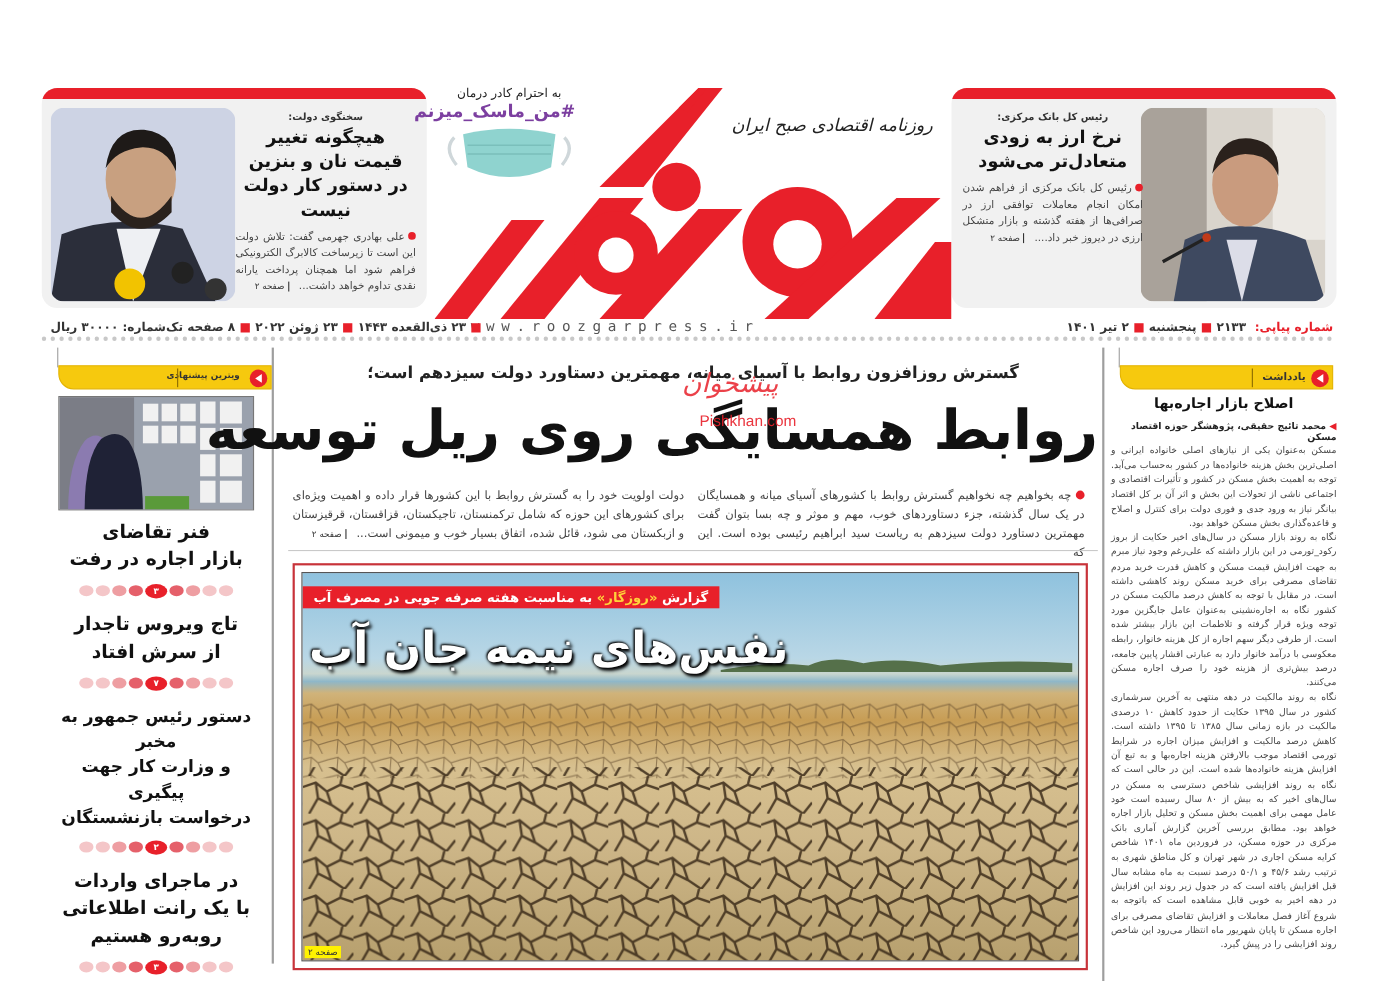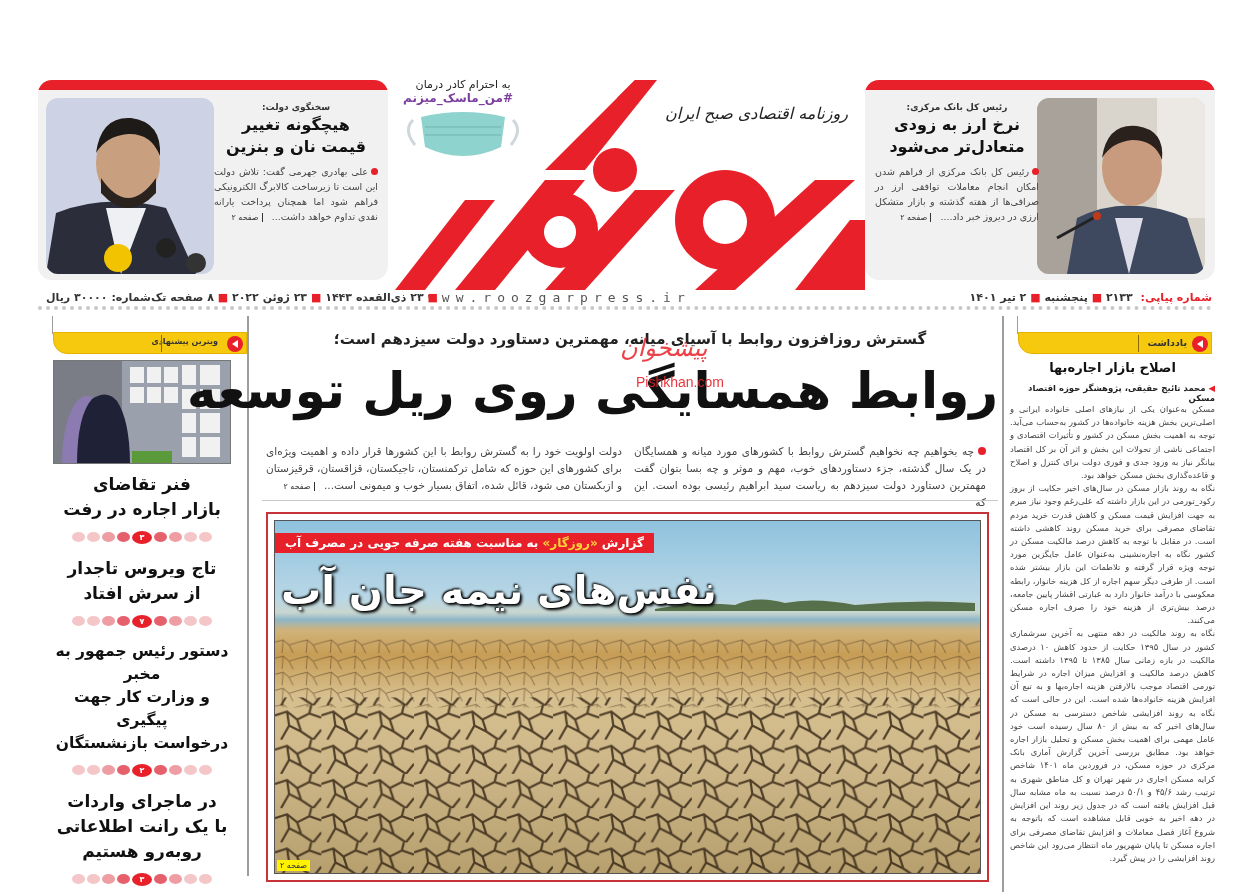--- a/index.html
+++ b/index.html
@@ -17,21 +17,21 @@
   .head-m { font-size: 16px; font-weight: bold; line-height: 22px; color: #111; }
   .lead-s { font-size: 9.5px; color: #444; line-height: 15px; text-align: justify; margin-top: 6px; padding: 0 2px; }
   .lead-s .dot { display:inline-block; width:7px; height:7px; background:#e8202a; border-radius:50%; margin-left:3px; }
   .pageref { font-size: 8px; color: #333; border-right: 1px solid #333; padding-right: 3px; margin-right: 6px; }
 
   
   .portrait { width: 100%; height: 100%; position: relative; }
 
   
   .mask-text1 { font-size: 11px; font-weight: normal; color: #222; text-align: center; }
-  .mask-text2 { font-size: 12px; font-weight: bold; color: #7c3fa0; text-align: left; }
+  .mask-text2 { font-size: 16px; font-weight: bold; color: #7c3fa0; text-align: center; }
   .tagline { font-family: "DejaVu Serif", serif; font-size: 16px; font-style: italic; color: #222; }
 
   
   .dateline { position: absolute; top: 288px; left: 38px; right: 38px; height: 22px; border-bottom: 4px dotted #c8c8c8; }
   .dl-right { position: absolute; right: 0; top: 3px; font-size: 11px; font-weight: bold; color: #333; white-space: nowrap; }
   .dl-right .lbl { color: #e8202a; margin-left: 4px; }
   .dl-center { position: absolute; left: 390px; top: 2px; font-family: "DejaVu Sans Mono", monospace; font-size: 13px; color: #555; letter-spacing: 6px; direction: ltr; }
   .dl-left { position: absolute; left: 8px; top: 3px; font-size: 11px; font-weight: bold; color: #333; white-space: nowrap; }
   .reddot { color: #e8202a; }
 
@@ -112,20 +112,21 @@
       <path d="M55 80 Q82 120 110 80 L110 95 Q82 125 55 95Z" fill="#2a221d"></path>
       <circle cx="72" cy="160" r="14" fill="#f2c300"></circle>
       <circle cx="120" cy="150" r="10" fill="#222"></circle>
       <circle cx="150" cy="165" r="10" fill="#333"></circle>
     </svg>
   </div>
   <div class="text" style="right:8px;">
     <div class="kicker-s">سخنگوی دولت:</div>
     <div class="head-m">هیچگونه تغییر</div>
     <div class="head-m">قیمت نان و بنزین</div>
+    <div class="head-m">در دستور کار دولت نیست</div>
     <div class="lead-s"><span class="dot"></span><span>علی بهادری جهرمی گفت: تلاش دولت این است تا زیرساخت کالابرگ الکترونیکی فراهم شود اما همچنان پرداخت یارانه نقدی تداوم خواهد داشت...</span> <span class="pageref">صفحه ۲</span></div>
   </div>
 </div>
 
 <div class="abs" style="left:395px; top:70px; width:470px; height:220px;">
   <svg class="abs" style="left:0; top:0;" width="470" height="220" viewBox="0 0 470 220">
     <g fill="#e8202a">
 
       <polygon points="240,10 262,10 190,100 150,100"></polygon>
       <polygon points="222,28 240,10 248,10 230,32"></polygon>
@@ -287,21 +288,21 @@
         <span></span>
       </div>
   </div>
 </div>
 
 <div class="abs kicker-m" style="left:262px; top:330px; width:736px;">گسترش روزافزون روابط با آسیای میانه، مهمترین دستاورد دولت سیزدهم است؛</div>
 <div class="abs main-head" style="left:262px; top:362px; width:736px;">روابط همسایگی روی ریل توسعه</div>
 <div class="abs watermark1" style="left:620px; top:334px;">پیشخوان</div>
 <div class="abs watermark2" style="left:636px; top:374px;">Pishkhan.com</div>
 
-<div class="abs lead-m" style="left:634px; top:443px; width:352px;"><span class="dot"></span><span>چه بخواهیم چه نخواهیم گسترش روابط با کشورهای مورد میانه و همسایگان در یک سال گذشته، جزء دستاوردهای خوب، مهم و موثر و چه بسا بتوان گفت مهمترین دستاورد دولت سیزدهم به ریاست سید ابراهیم رئیسی بوده است. این که</span></div>
+<div class="abs lead-m" style="left:634px; top:443px; width:352px;"><span class="dot"></span><span>چه بخواهیم چه نخواهیم گسترش روابط با کشورهای آسیای میانه و همسایگان در یک سال گذشته، جزء دستاوردهای خوب، مهم و موثر و چه بسا بتوان گفت مهمترین دستاورد دولت سیزدهم به ریاست سید ابراهیم رئیسی بوده است. این که</span></div>
 <div class="abs lead-m" style="left:266px; top:443px; width:356px;"><span>دولت اولویت خود را به گسترش روابط با این کشورها قرار داده و اهمیت ویژه‌ای برای کشورهای این حوزه که شامل ترکمنستان، تاجیکستان، قزاقستان، قرقیزستان و ازبکستان می شود، قائل شده، اتفاق بسیار خوب و میمونی است...</span> <span class="pageref">صفحه ۲</span></div>
 <div class="hrule" style="left:262px; top:500px; width:736px;"></div>
 
 <div class="photo-frame">
   <div class="photo-inner">
     <svg class="cracks" viewBox="0 0 700 240" preserveAspectRatio="none">
       <defs>
         <pattern id="crk" width="46" height="34" patternUnits="userSpaceOnUse">
           <path d="M0 10 L12 6 L22 14 L34 8 L46 12 M12 6 L14 20 L6 34 M22 14 L26 26 L38 34 M34 8 L36 0 M26 26 L14 20 M38 34 L46 24" stroke="#3a2a18" stroke-width="2.2" fill="none"></path>
         </pattern>

